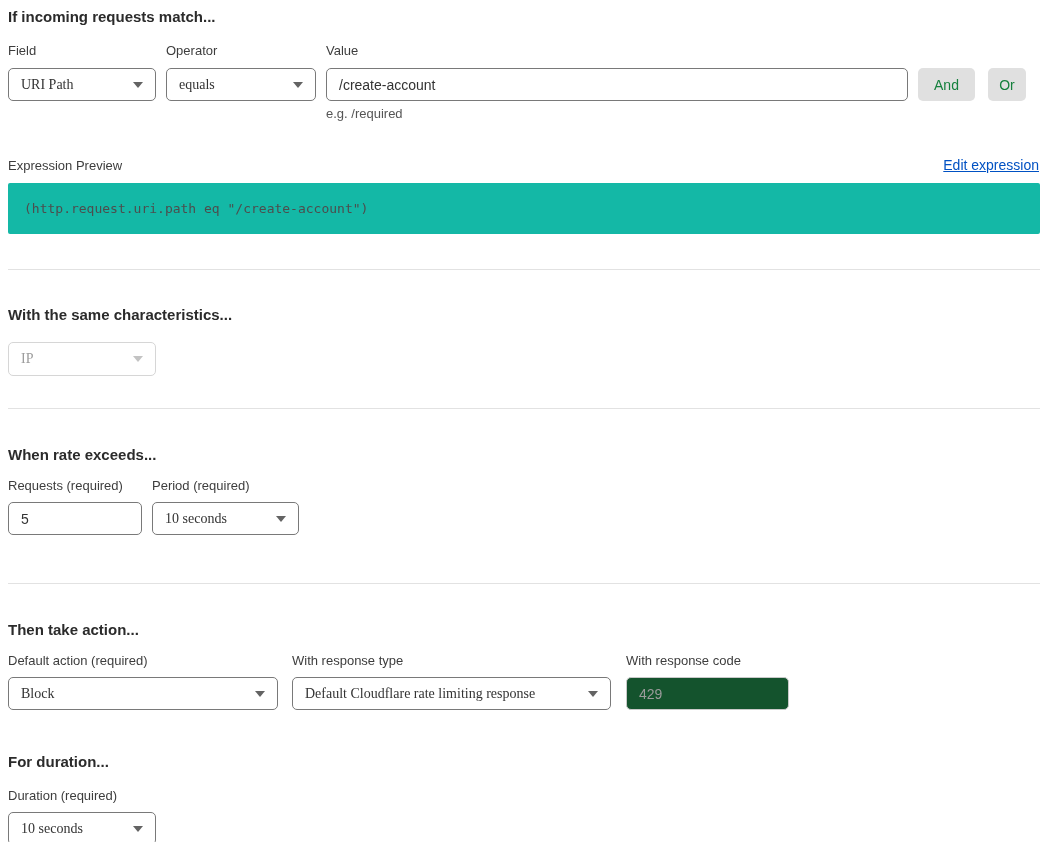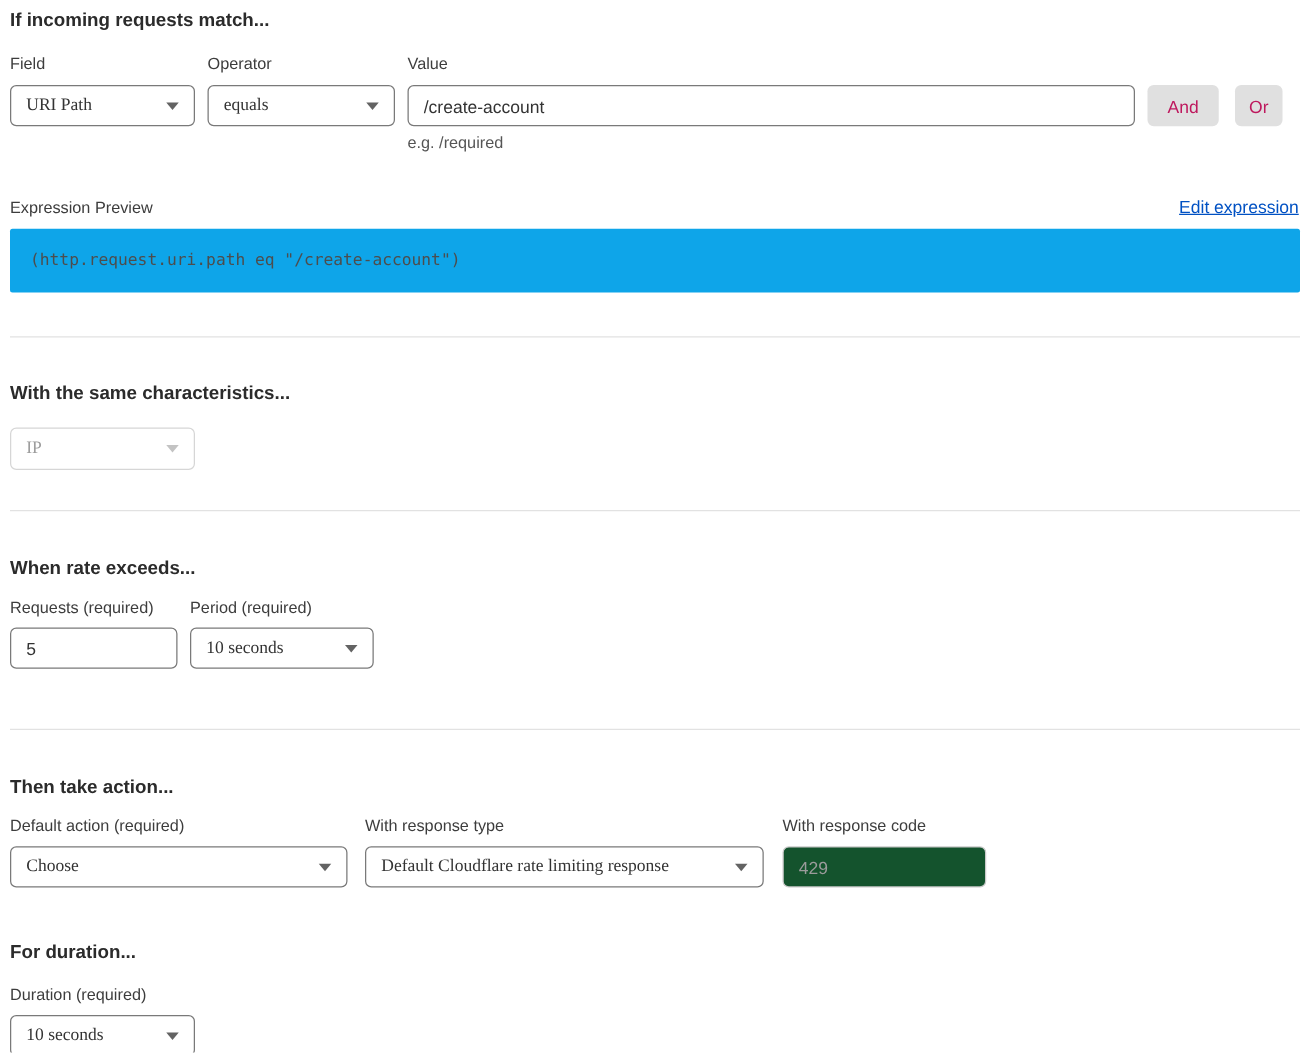--- a/index.html
+++ b/index.html
@@ -90,21 +90,21 @@
     font-size: 13px;
     line-height: 16px;
     color: #555555;
   }
   .logic-btn {
     margin-top: 25px;
     height: 33px;
     border: none;
     border-radius: 5px;
     background: #e0e0e0;
-    color: #be185d;
+    color: #15803d;
     font-size: 14px;
     font-family: "Liberation Sans", "DejaVu Sans", sans-serif;
     cursor: pointer;
     flex: none;
   }
   .and-btn { width: 57px; margin-right: 13px; }
   .or-btn { width: 38px; }
 
   
   .expr-header {
@@ -118,21 +118,21 @@
   .edit-link {
     font-size: 14px;
     line-height: 16px;
     color: #0051c3;
     text-decoration: underline;
     cursor: pointer;
   }
   .code-block {
     margin-top: 9px;
     height: 51px;
-    background: #0ea5e9;
+    background: #14b8a6;
     border-radius: 2px;
     display: flex;
     align-items: center;
     padding: 0 16px;
     font-family: "DejaVu Sans Mono", "Liberation Mono", monospace;
     font-size: 13px;
     color: #4d4d4d;
     white-space: pre;
   }
 
@@ -231,21 +231,21 @@
     </div>
   </div>
 
   <hr class="divider divider-3">
 
   <h2 class="section-title action-title">Then take action...</h2>
   <div class="action-row">
     <div class="col-action">
       <span class="field-label">Default action (required)</span>
       <div class="control dropdown">
-        <span>Choose</span>
+        <span>Block</span>
         <span class="caret"></span>
       </div>
     </div>
     <div class="col-response-type">
       <span class="field-label">With response type</span>
       <div class="control dropdown">
         <span>Default Cloudflare rate limiting response</span>
         <span class="caret"></span>
       </div>
     </div>

